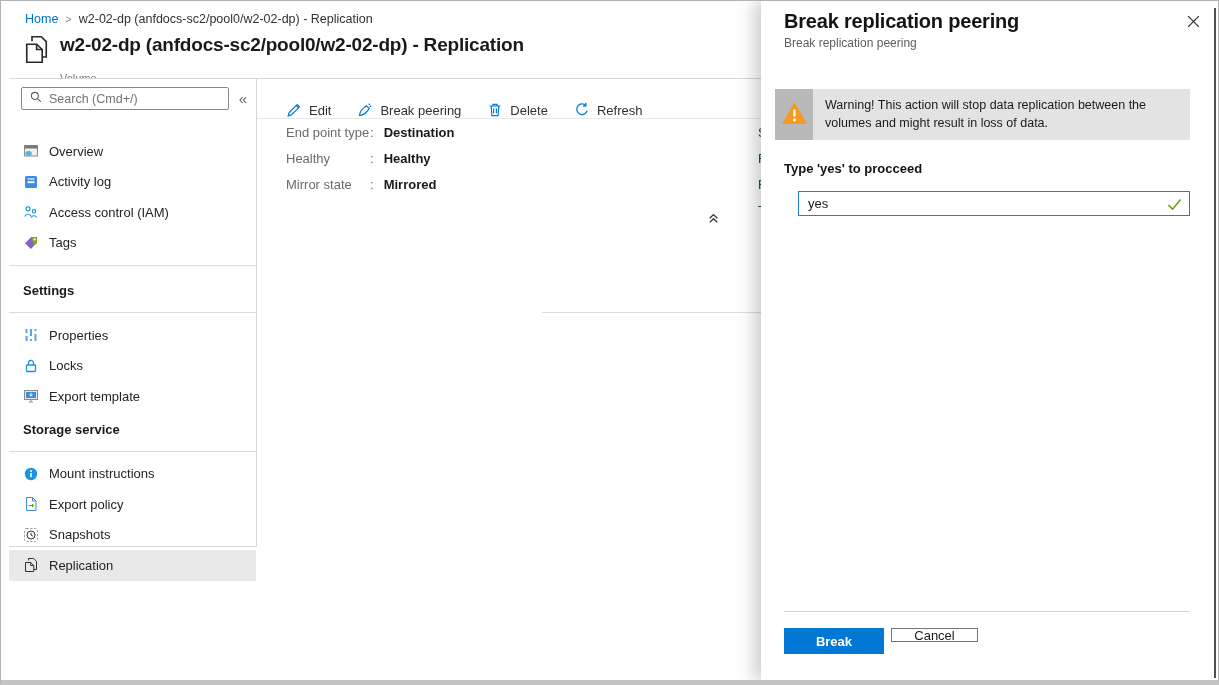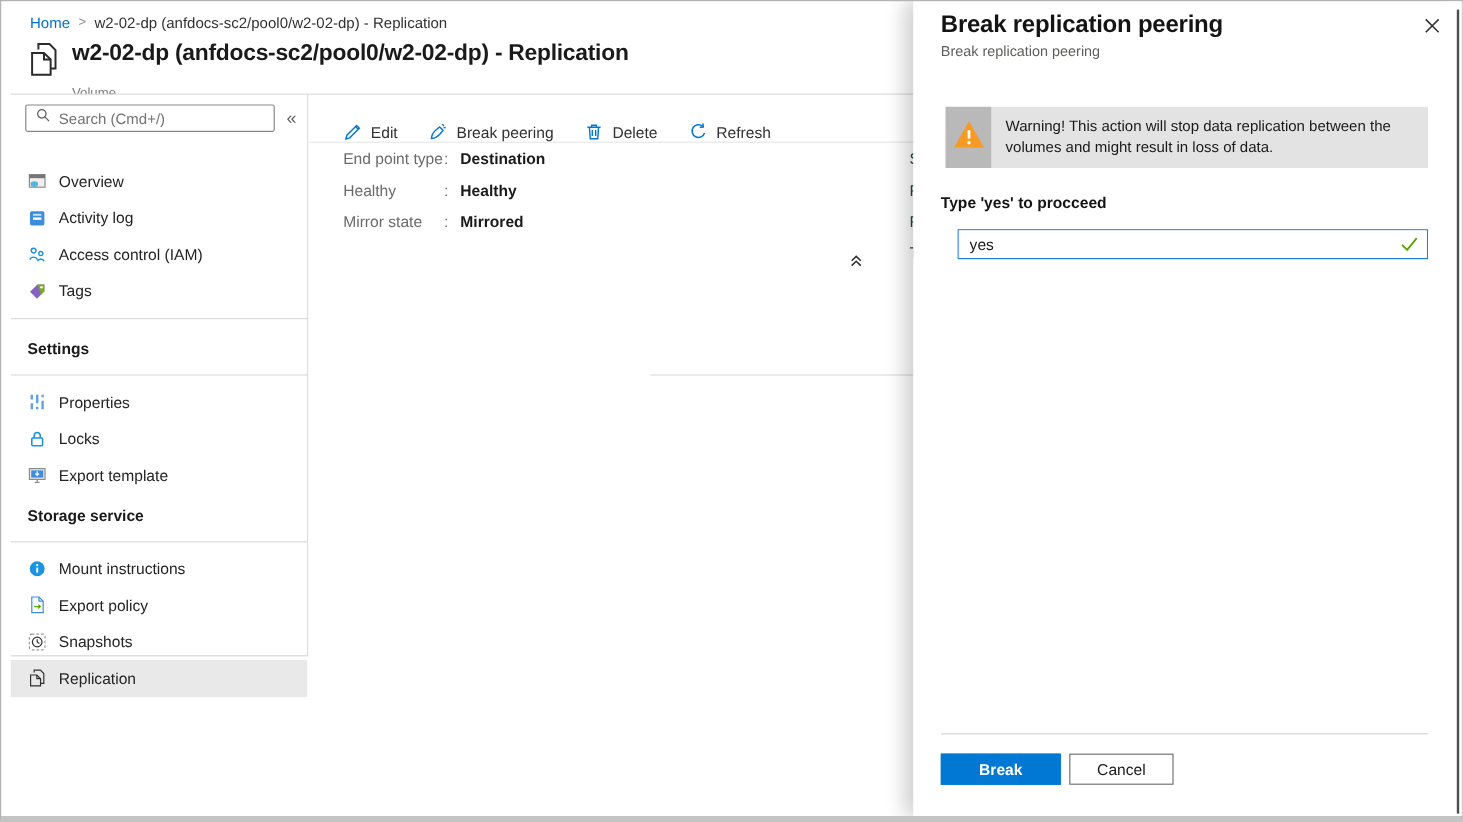--- a/index.html
+++ b/index.html
@@ -54,30 +54,30 @@
   .truncated-col { position: absolute; left: 481px; top: 0; font-size: 13px; color: #14532d; margin-left: 20px; }
   .truncated-col div { height: 26px; display: flex; align-items: center; overflow: hidden; }
   .collapse-section { position: absolute; left: 450px; top: 132px; width: 13px; height: 13px; cursor: pointer; }
   .mid-divider { position: absolute; left: 285px; top: 233px; width: 472px; height: 1px; background: #dcdcdc; }
 
   
   .panel { position: absolute; left: 760px; top: 0; width: 458px; height: 679px; background: #fff; box-shadow: -7px 0 16px rgba(0,0,0,0.20); }
   .panel-title { position: absolute; top: 9px; left: 23px; font-size: 20px; font-weight: 700; color: #141414; letter-spacing: -0.2px; }
   .panel-subtitle { position: absolute; top: 35px; left: 23px; font-size: 12px; color: #605e5c; }
   .close-btn { position: absolute; top: 11px; right: 17px; width: 18px; height: 18px; cursor: pointer; display: flex; align-items: center; justify-content: center; }
-  .warning { position: absolute; top: 88px; left: 27px; right: 29px; display: flex; background: #e3e3e3; min-height: 46px; }
+  .warning { position: absolute; top: 88px; left: 14px; right: 29px; display: flex; background: #e3e3e3; min-height: 46px; }
   .warning-stripe { width: 38px; background: #b9b9b9; display: flex; align-items: center; justify-content: center; flex: 0 0 38px; }
   .warning-text { padding: 8px 12px 8px 12px; font-size: 12.5px; color: #1a1a1a; line-height: 1.4; }
   .confirm-label { position: absolute; top: 160px; left: 23px; font-size: 13px; font-weight: 700; color: #141414; }
   .confirm-wrap { position: absolute; top: 190px; left: 37px; right: 29px; height: 25px; border: 1px solid #1f7fd9; background: #fff; }
   .confirm-wrap input { width: 100%; height: 100%; border: 0; outline: 0; padding: 0 28px 0 9px; font-size: 13px; color: #1a1a1a; font-family: inherit; }
   .check-icon { position: absolute; right: 7px; top: 5px; width: 15px; height: 13px; }
   .panel-divider { position: absolute; top: 610px; left: 23px; right: 29px; height: 1px; background: #d6d6d6; }
   .break-btn { position: absolute; top: 627px; left: 23px; width: 100px; height: 26px; background: #0078d4; border: 1px solid #0078d4; color: #fff; font-size: 13px; font-weight: 700; display: flex; align-items: center; justify-content: center; cursor: pointer; font-family: inherit; }
-  .cancel-btn { position: absolute; top: 627px; left: 130px; width: 87px; height: 26px; background: #fff; border: 1px solid #757575; color: #1a1a1a; font-size: 13px; display: flex; align-items: center; justify-content: center; cursor: pointer; font-family: inherit; }
+  .cancel-btn { position: absolute; top: 627px; left: 130px; width: 87px; height: 14px; background: #fff; border: 1px solid #757575; color: #1a1a1a; font-size: 13px; display: flex; align-items: center; justify-content: center; cursor: pointer; font-family: inherit; }
   .panel-scrollbar { position: absolute; right: 3px; top: 7px; bottom: 2px; width: 2px; background: #4f4f4f; }
 </style>
 </head>
 <body>
 
 <div class="frame">
 
   <div class="breadcrumb">
     <span class="crumb-link">Home</span>
     <span class="crumb-sep">&gt;</span>

